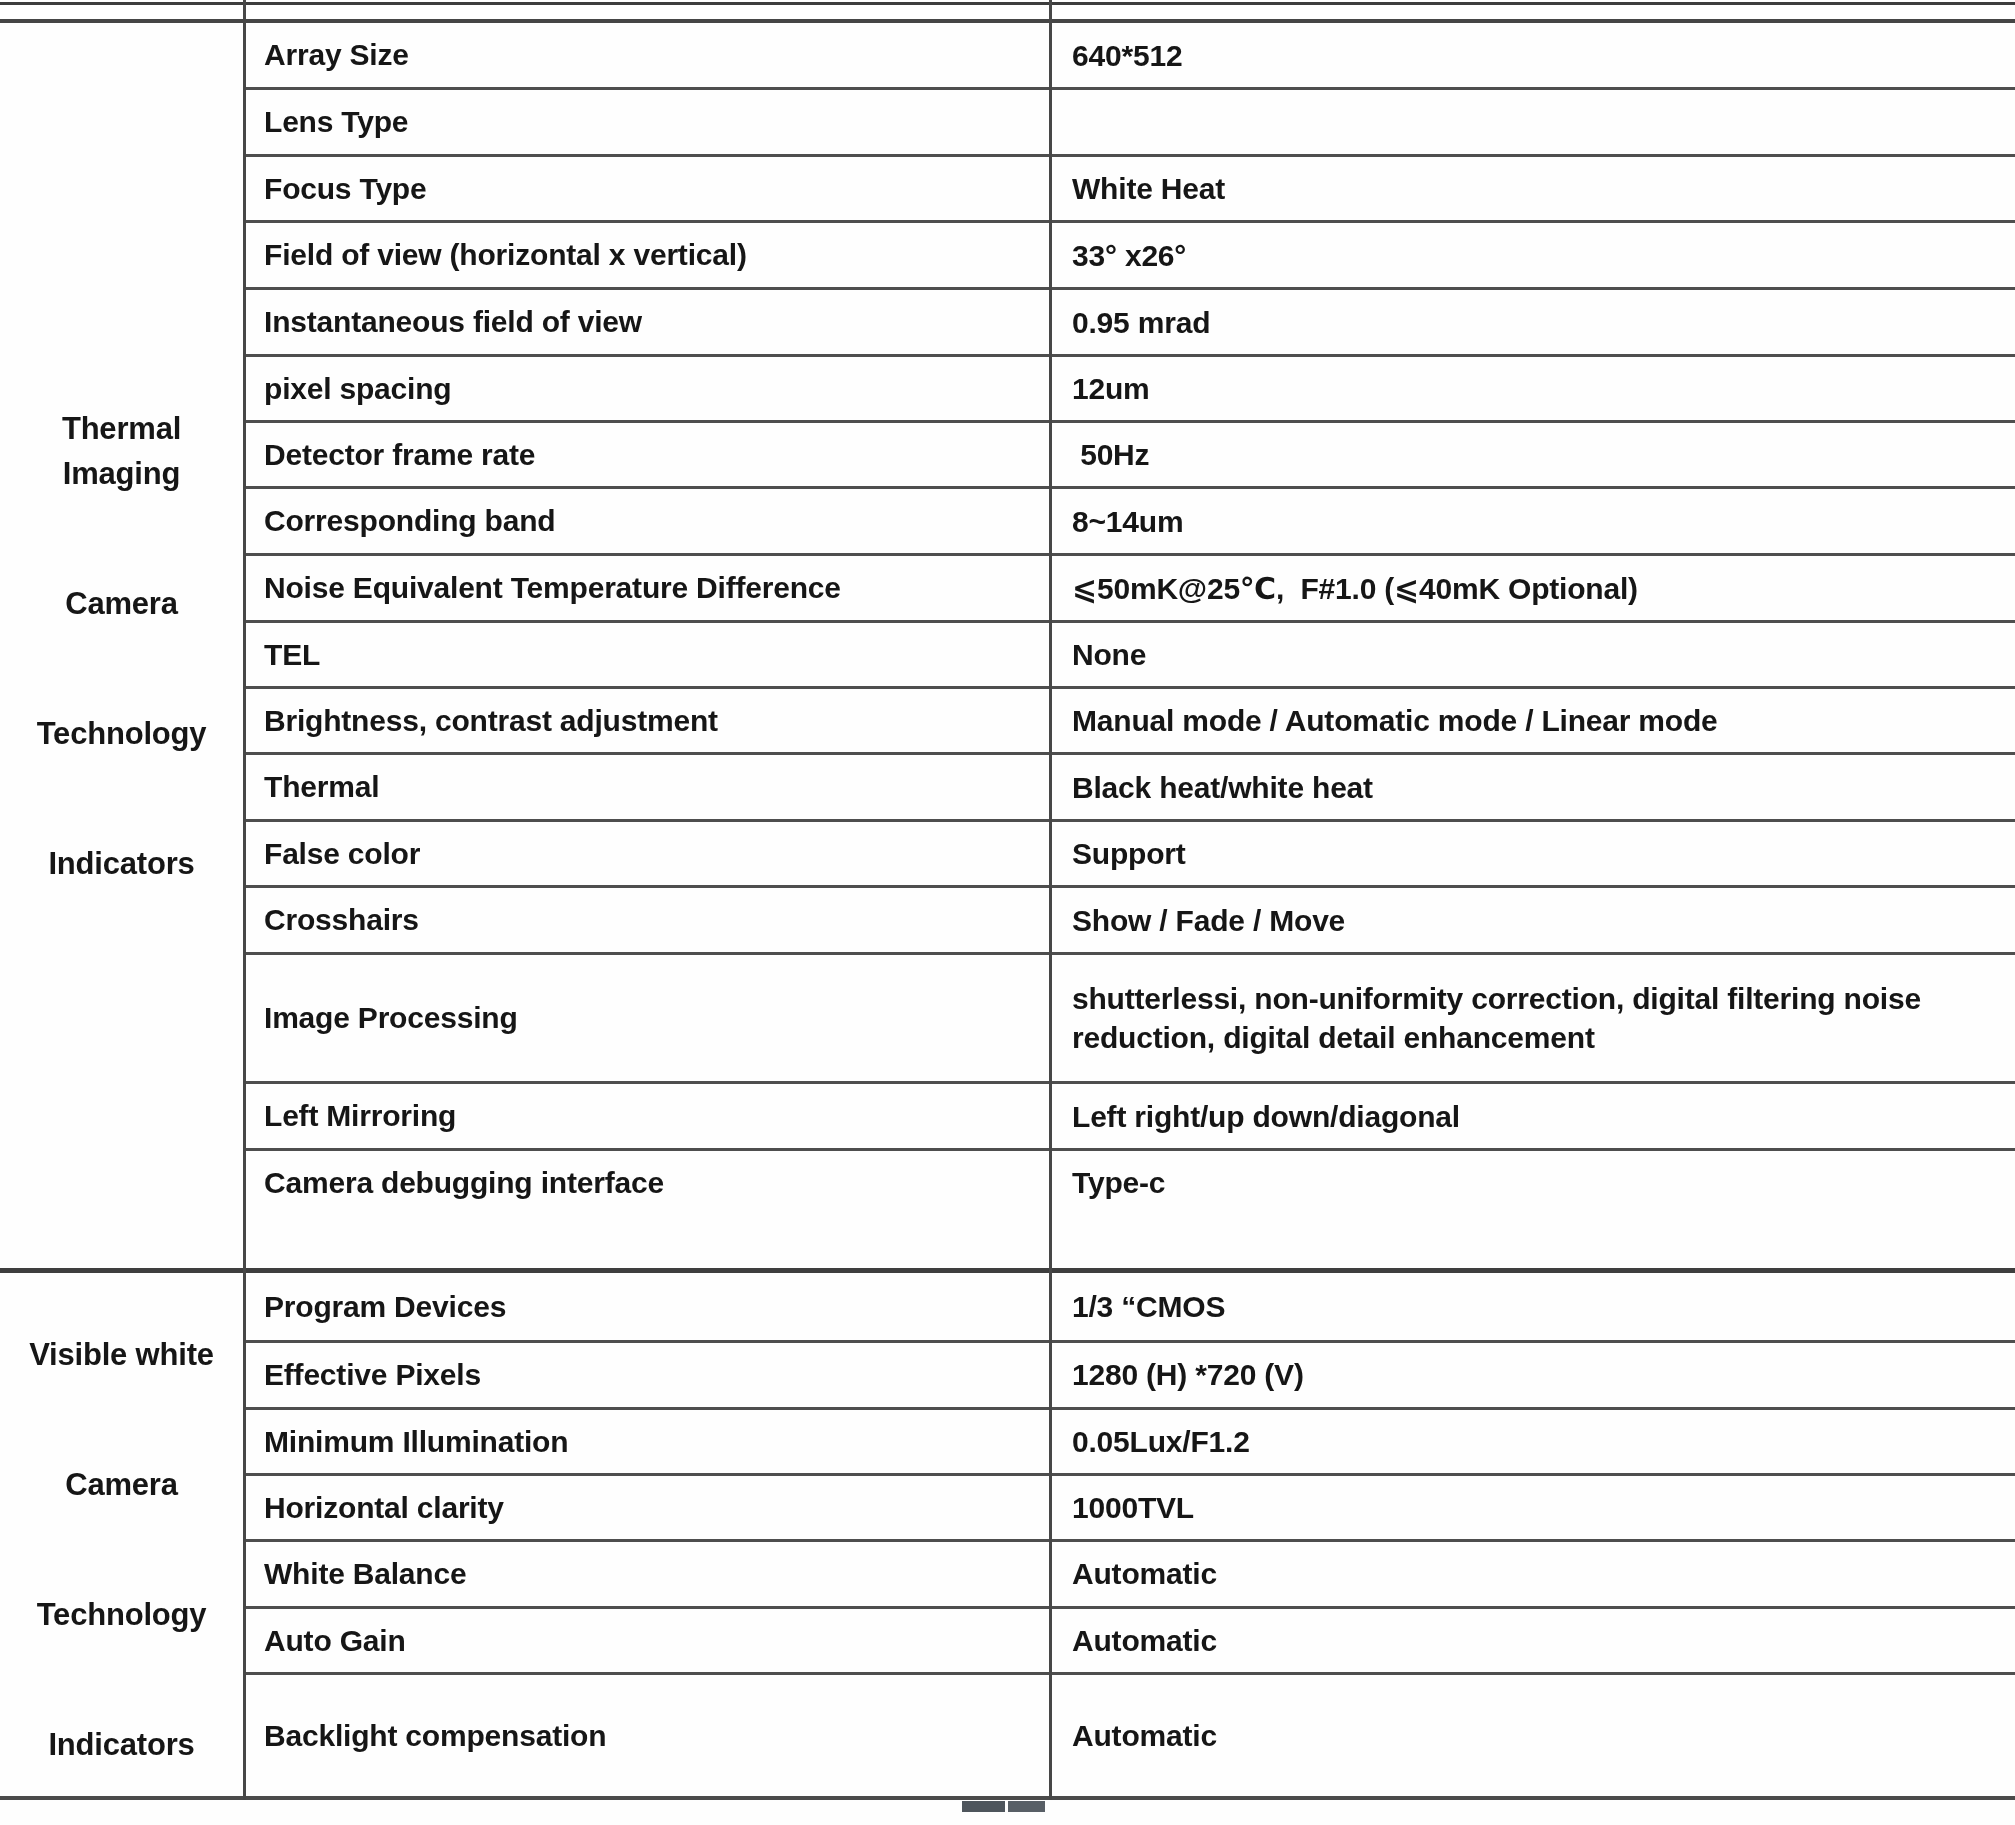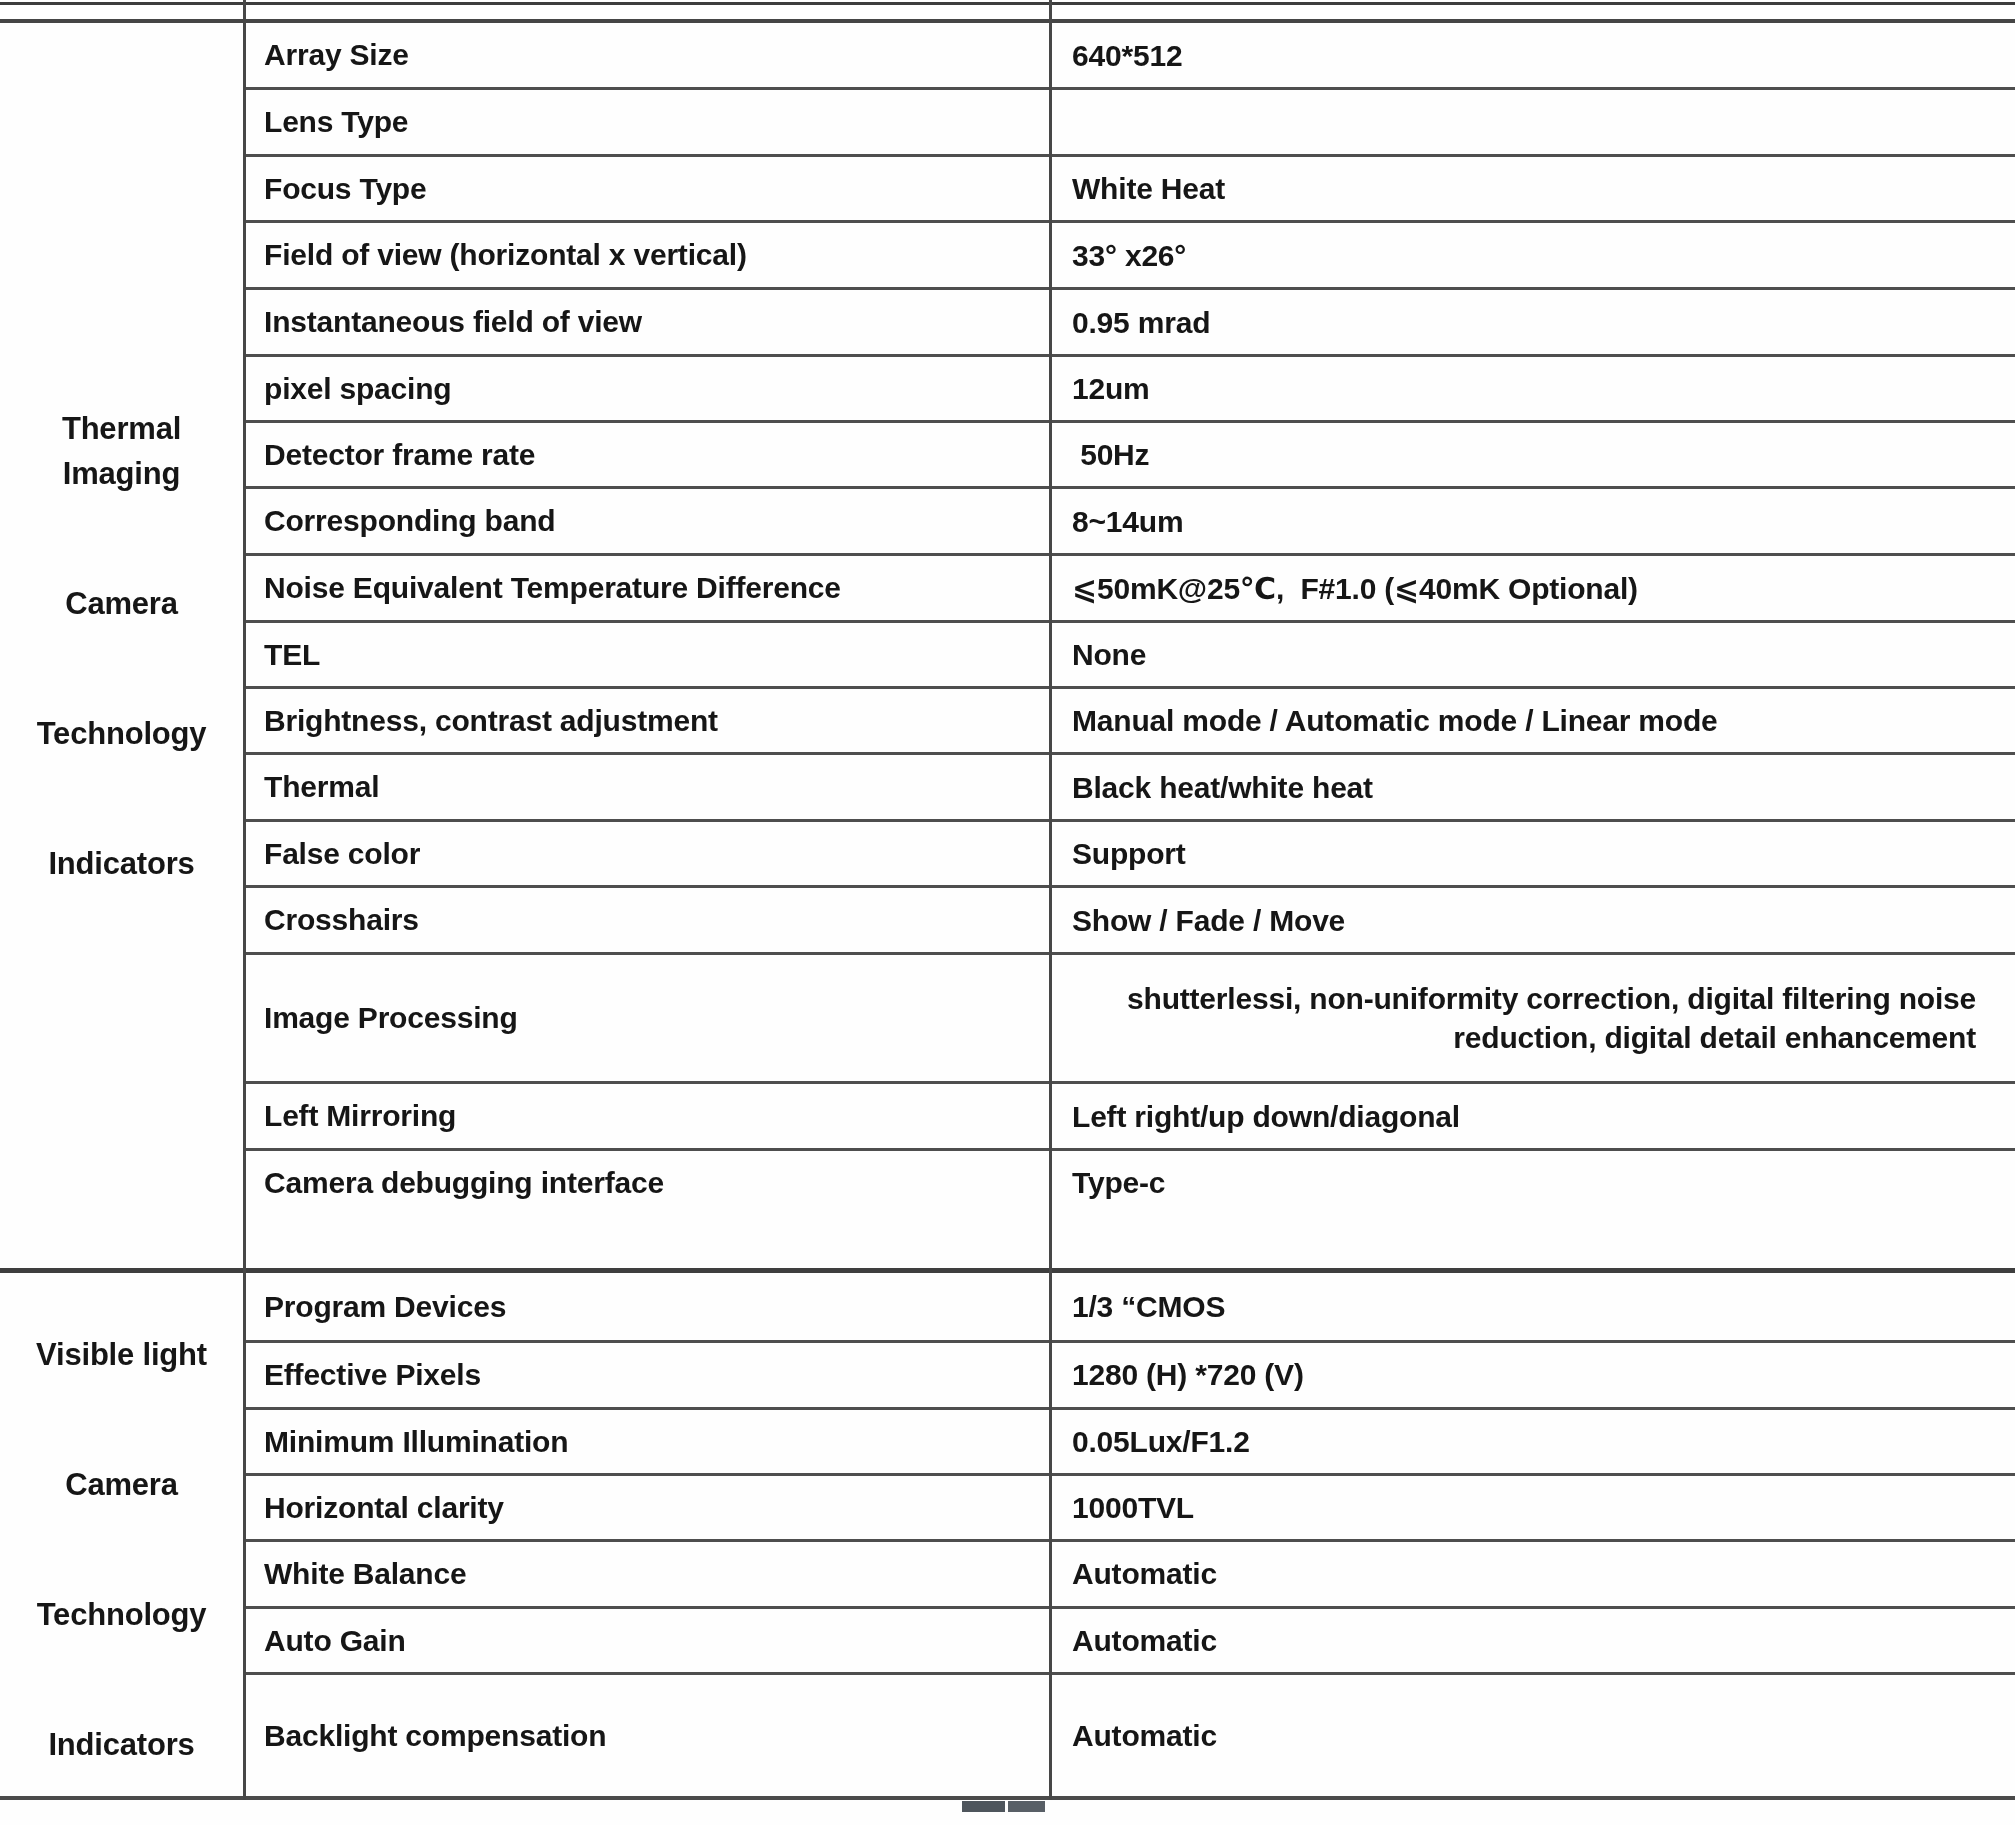--- a/index.html
+++ b/index.html
@@ -34,21 +34,21 @@
   .rows {
     position: absolute; left: 244px; right: 0; top: 0; bottom: 0;
     display: grid;
   }
   .sec1 .rows { grid-template-rows: 64px 67px 66px 67px 67px 66px 66px 67px 67px 66px 66px 67px 66px 67px 129px 67px 66px 54px; }
   .sec2 .rows { grid-template-rows: 67px 67px 66px 66px 67px 66px 124px; }
   .row { display: grid; grid-template-columns: 806px 1fr; border-top: 3.2px solid #4e4e4e; min-height: 0; }
   .row:first-child { border-top: none; }
   .cell { display: flex; align-items: center; font-size: 30px; min-width: 0; }
   .param { padding-left: 20px; padding-right: 9.7px; }
-  .value { padding-left: 22px; padding-right: 39px; white-space: pre-wrap; line-height: 1.32; text-align: right; }
+  .value { padding-left: 22px; padding-right: 39px; white-space: pre-wrap; line-height: 1.32; }
   .bottom-bar { position: absolute; height: 10.5px; }
 </style>
 </head>
 <body>
 
 <div class="page">
 
   <div class="hline" style="top:1.6px;height:3.2px;background:#3c3c3c"></div>
   <div class="hline" style="top:19.3px;height:4px;background:#454545"></div>
 
@@ -162,21 +162,21 @@
           </div>
         <div class="cell value"><span>Type-c</span></div>
       </div>
     </div>
   </div>
 
   <div class="hline" style="top:1268px;height:4.8px;background:#3e3e3e"></div>
 
   <div class="section sec2">
     <div class="cat">
-      <span class="cl">Visible light</span>
+      <span class="cl">Visible white</span>
       <span class="cl gap">Camera</span>
       <span class="cl gap">Technology</span>
       <span class="cl gap">Indicators</span>
     </div>
     <div class="rows">
       <div class="row">
         <div class="cell param">
             <span>Program Devices</span>
           </div>
         <div class="cell value"><span>1/3 “CMOS</span></div>

